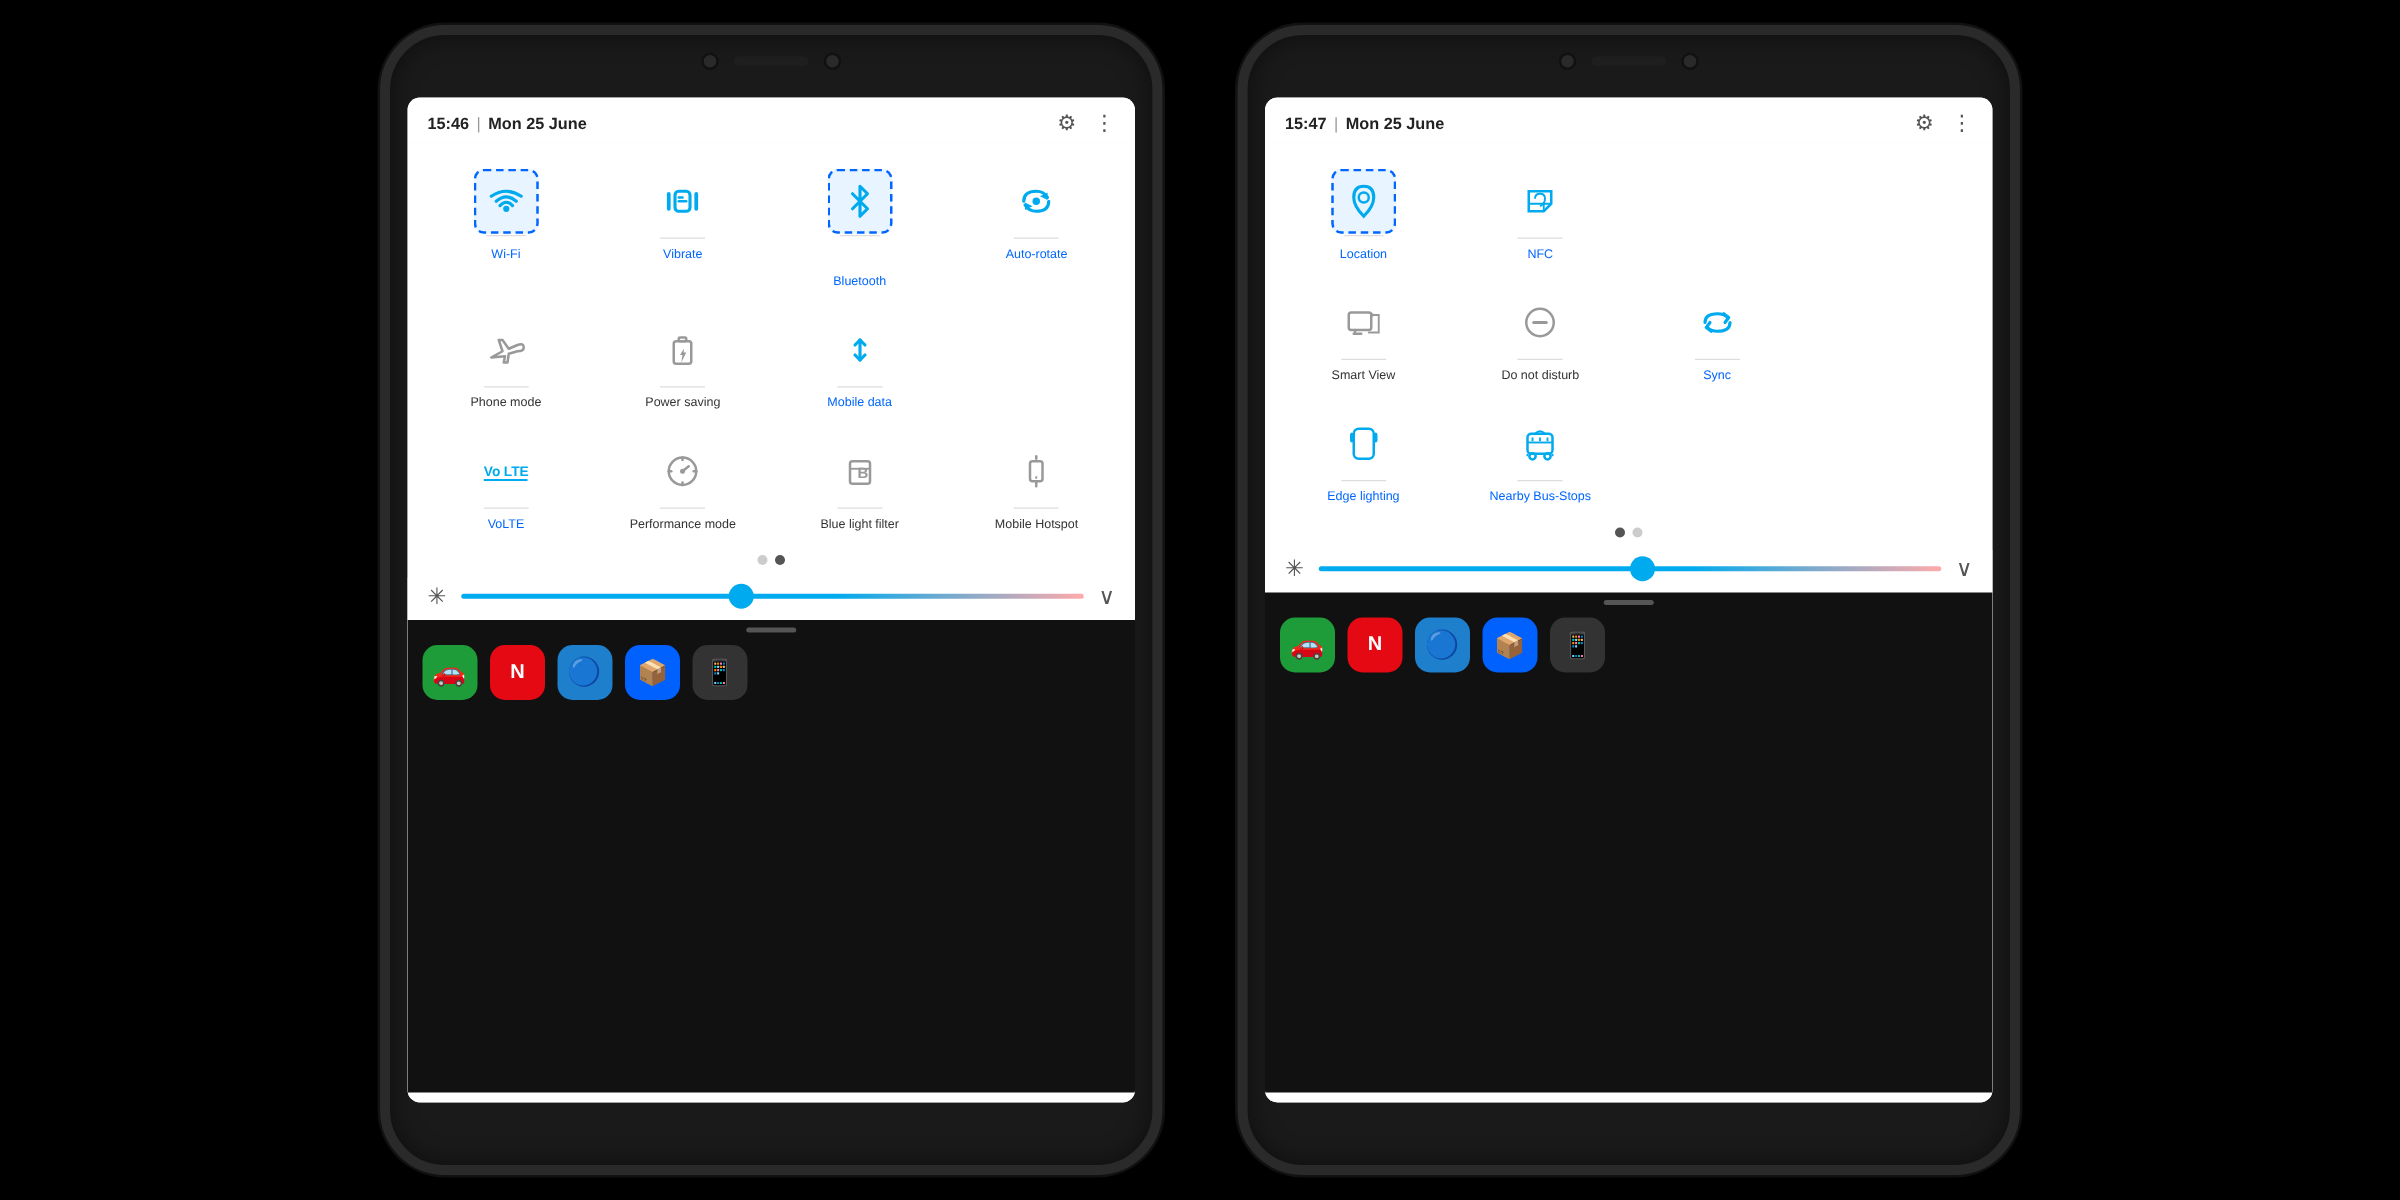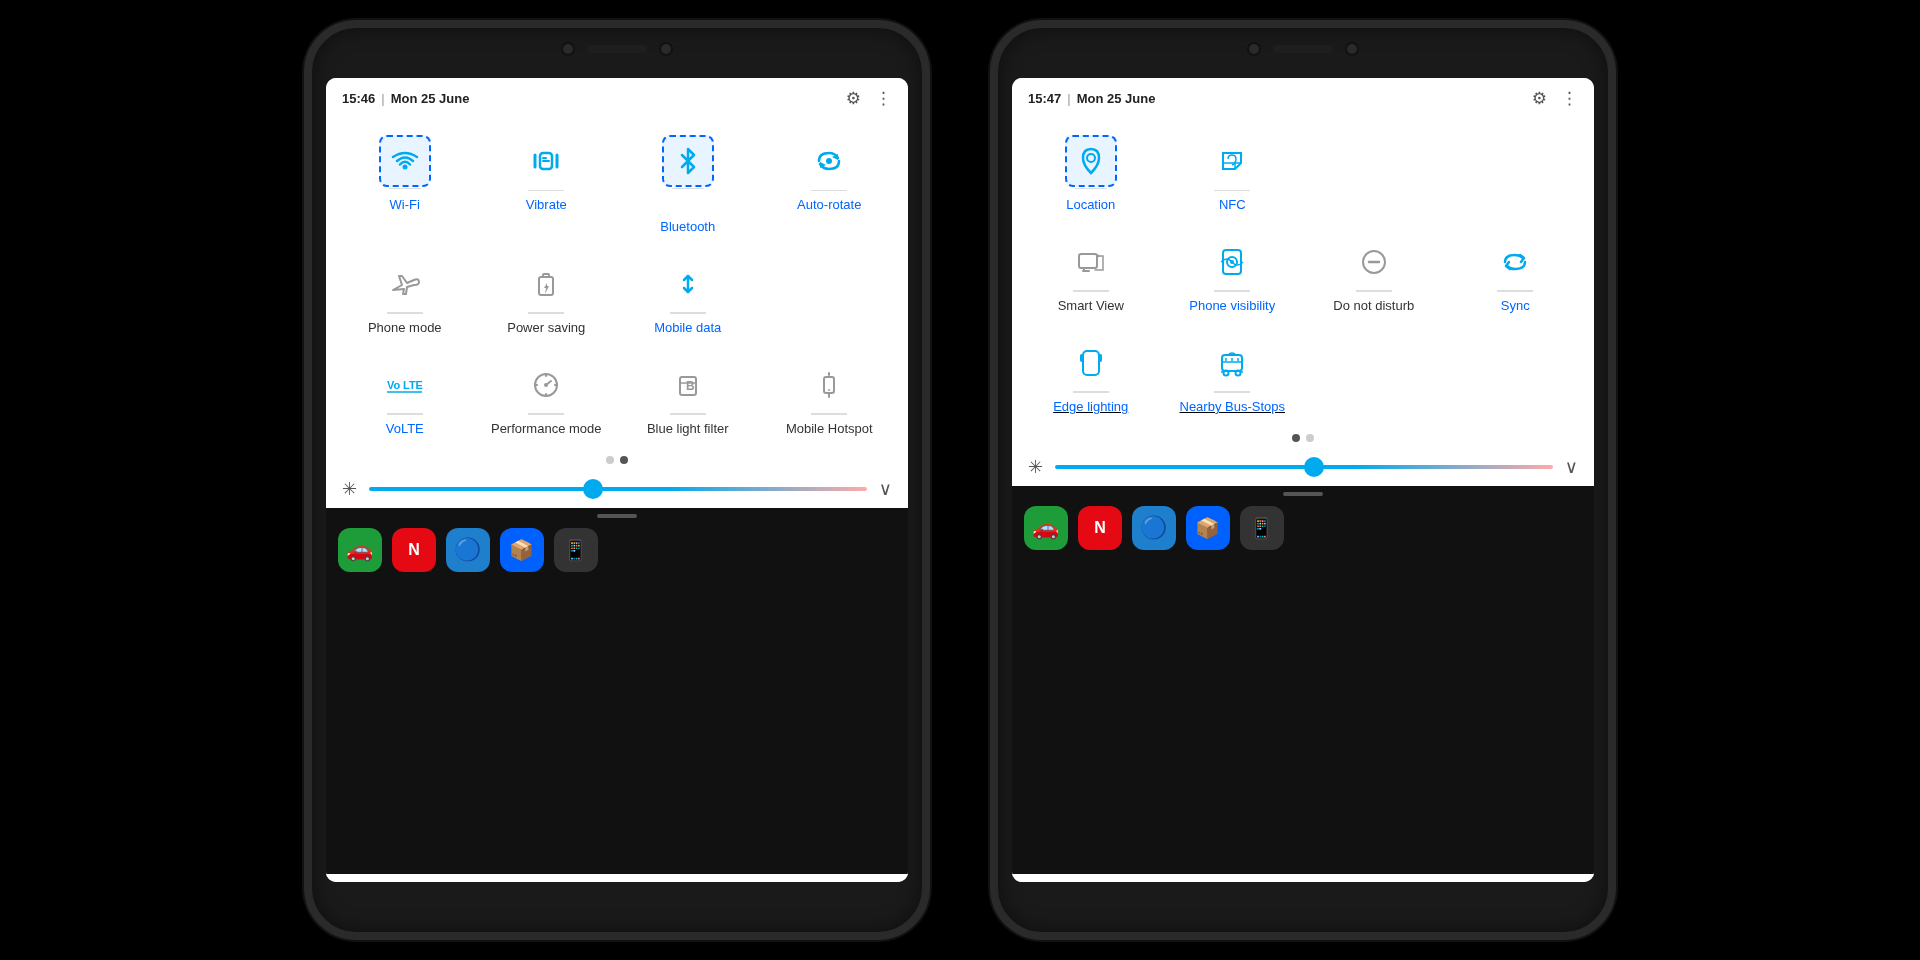--- a/index.html
+++ b/index.html
@@ -148,21 +148,21 @@
     }
     .qs-icon-wrap::after {
       content: '';
       position: absolute;
       bottom: -4px;
       left: 8px; right: 8px;
       height: 1.5px;
       background: #ddd;
     }
     .qs-label {
-      font-size: 13px;
+      font-size: 10px;
       color: #333;
       text-align: center;
       line-height: 1.3;
       margin-top: 6px;
     }
     
     .dashed-border {
       border: 2px dashed #0066ff;
       border-radius: 8px;
     }
@@ -520,31 +520,20 @@
                   <rect x="4" y="8" width="18" height="14" rx="2" fill="none" stroke="#999" stroke-width="2"></rect>
                   <line x1="9" y1="22" x2="9" y2="25" stroke="#999" stroke-width="2" stroke-linecap="round"></line>
                   <line x1="8" y1="25" x2="14" y2="25" stroke="#999" stroke-width="2" stroke-linecap="round"></line>
                   <path d="M24 10 L28 10 L28 24 L20 24" fill="none" stroke="#999" stroke-width="1.5" stroke-linecap="round"></path>
                   <polyline points="22,11 24,10 22,9" fill="none" stroke="#999" stroke-width="1.5" stroke-linecap="round"></polyline>
                 </svg>
               </div>
               <span class="qs-label">Smart View</span>
             </div>
 
-            <div class="qs-item">
-              <div class="qs-icon-wrap">
-                <svg width="30" height="32" viewBox="0 0 30 32">
-                  <rect x="6" y="4" width="18" height="24" rx="3" fill="none" stroke="#00aaee" stroke-width="2"></rect>
-                  <circle cx="15" cy="16" r="5" fill="none" stroke="#00aaee" stroke-width="2"></circle>
-                  <circle cx="15" cy="16" r="2" fill="#00aaee"></circle>
-                  <path d="M4 16 Q10 10 15 16 Q20 22 26 16" fill="none" stroke="#00aaee" stroke-width="1.5"></path>
-                </svg>
-              </div>
-              <span class="qs-label" style="color:#0066ff;">Phone visibility</span>
-            </div>
 
             <div class="qs-item">
               <div class="qs-icon-wrap">
                 <svg width="32" height="32" viewBox="0 0 32 32">
                   <circle cx="16" cy="16" r="11" fill="none" stroke="#999" stroke-width="2"></circle>
                   <line x1="11" y1="16" x2="21" y2="16" stroke="#999" stroke-width="2.5" stroke-linecap="round"></line>
                 </svg>
               </div>
               <span class="qs-label">Do not disturb</span>
             </div>
@@ -555,21 +544,21 @@
                   <path d="M6 16 Q6 9 16 9 Q21 9 24 12" fill="none" stroke="#00aaee" stroke-width="2.5" stroke-linecap="round"></path>
                   <polyline points="21,9 25,12 22,16" fill="none" stroke="#00aaee" stroke-width="2.5" stroke-linecap="round" stroke-linejoin="round"></polyline>
                   <path d="M26 16 Q26 23 16 23 Q11 23 8 20" fill="none" stroke="#00aaee" stroke-width="2.5" stroke-linecap="round"></path>
                   <polyline points="11,23 7,20 10,16" fill="none" stroke="#00aaee" stroke-width="2.5" stroke-linecap="round" stroke-linejoin="round"></polyline>
                 </svg>
               </div>
               <span class="qs-label" style="color:#0066ff;">Sync</span>
             </div>
           </div>
 
-          <div class="qs-grid" style="margin-top:2px;text-decoration:underline;">
+          <div class="qs-grid" style="margin-top:2px;">
 
             <div class="qs-item">
               <div class="qs-icon-wrap">
                 <svg width="30" height="32" viewBox="0 0 30 32">
                   <rect x="7" y="4" width="16" height="24" rx="4" fill="none" stroke="#00aaee" stroke-width="2"></rect>
                   <rect x="4" y="7" width="3" height="8" rx="2" fill="#00aaee"></rect>
                   <rect x="23" y="7" width="3" height="8" rx="2" fill="#00aaee"></rect>
                 </svg>
               </div>
               <span class="qs-label" style="color:#0066ff;">Edge lighting</span>

